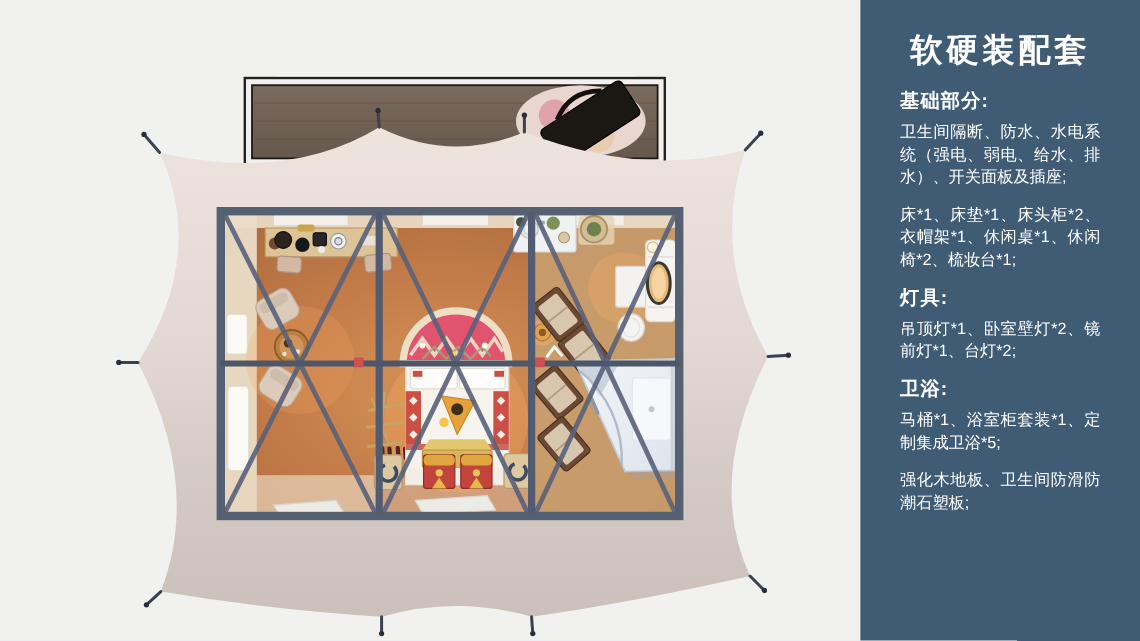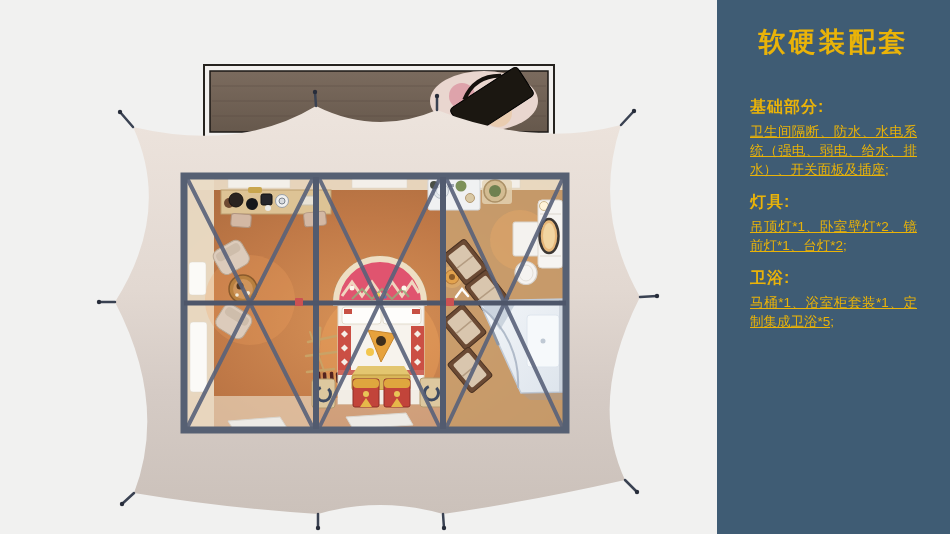--- a/index.html
+++ b/index.html
@@ -5,34 +5,34 @@
   html,body{margin:0;padding:0;background:#e9e9e9;}
   .stage{
     position:relative;width:950px;height:534px;overflow:hidden;
     background:#f1f1f0;
     font-family:"Liberation Sans","DejaVu Sans",sans-serif;
   }
   .render{position:absolute;left:0;top:0;width:717px;height:534px;}
   .render svg{display:block;}
   .sidebar{
     position:absolute;right:0;top:0;width:233px;height:534px;
-    background:#3f5c74;color:#eab308;box-sizing:border-box;
+    background:#3f5c74;color:#ffffff;box-sizing:border-box;
   }
   .side-title{
     margin:24px 0 0;text-align:center;
     font-size:27px;font-weight:700;letter-spacing:3px;
   }
   .sec{margin:12px 33px 0 33px;}
-  .sec.first{margin-top:36px;}
+  .sec.first{margin-top:14px;}
   .sec h2{
     margin:0;font-size:16px;font-weight:700;line-height:22px;letter-spacing:1px;
   }
   .sec p{
     margin:4px 0 0;font-size:13.5px;line-height:19px;
-    text-align:justify;word-break:break-all;text-decoration:underline;
+    text-align:justify;word-break:break-all;
   }
 </style>
 </head>
 <body>
 
 <div class="stage">
 
   <div class="render">
     <svg width="717" height="534" viewBox="0 0 717 534" xmlns="http://www.w3.org/2000/svg">
       <defs>
@@ -320,29 +320,31 @@
 
   <aside class="sidebar">
     <h1 class="side-title">软硬装配套</h1>
 
     <div class="sec first">
       <h2>基础部分:</h2>
       <p>卫生间隔断、防水、水电系统（强电、弱电、给水、排水）、开关面板及插座;</p>
     </div>
 
     <div class="sec">
+      <p>床*1、床垫*1、床头柜*2、衣帽架*1、休闲桌*1、休闲椅*2、梳妆台*1;</p>
     </div>
 
     <div class="sec">
       <h2>灯具:</h2>
       <p>吊顶灯*1、卧室壁灯*2、镜前灯*1、台灯*2;</p>
     </div>
 
     <div class="sec">
       <h2>卫浴:</h2>
       <p>马桶*1、浴室柜套装*1、定制集成卫浴*5;</p>
     </div>
 
     <div class="sec">
+      <p>强化木地板、卫生间防滑防潮石塑板;</p>
     </div>
   </aside>
 
 </div>
 
 </body></html>

